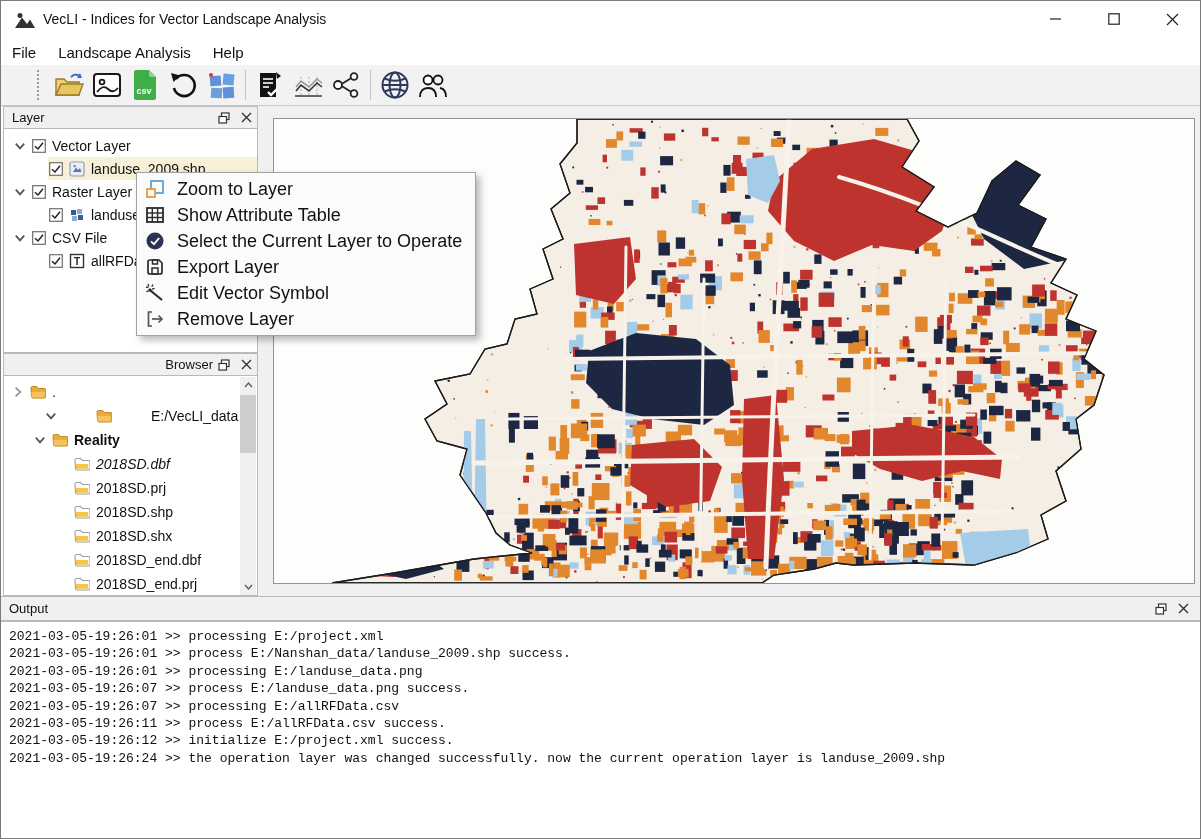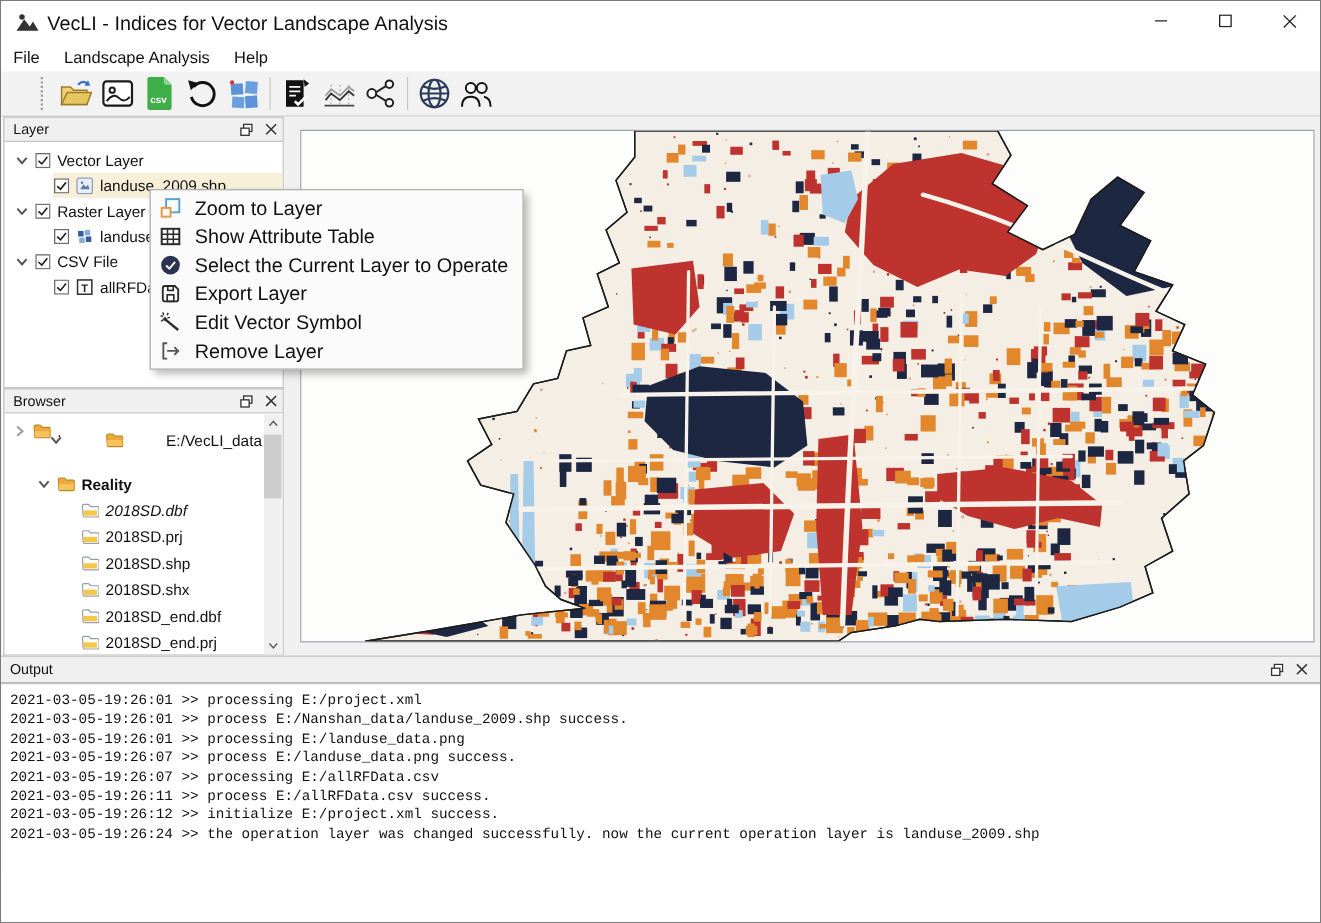--- a/index.html
+++ b/index.html
@@ -2,21 +2,21 @@
 <html><head>
 <meta charset="utf-8">
 <style>
   html,body{margin:0;padding:0;background:#2e2e2e;}
   .window{position:relative;width:1201px;height:839px;background:#fff;
     font-family:"Liberation Sans",sans-serif;color:#111;overflow:hidden;
     border:1px solid #7a7a7a;box-sizing:border-box;}
   .abs{position:absolute;}
   
   .titlebar{left:0;top:0;width:100%;height:38px;background:#fff;}
-  .apptitle{left:42px;top:10px;font-size:18px;}
+  .apptitle{left:42px;top:10px;font-size:14px;}
   .winbtn{width:46px;height:30px;top:3px;display:flex;align-items:center;justify-content:center;cursor:default;}
   
   .menubar{left:0;top:38px;width:100%;height:26px;background:#fff;display:flex;align-items:center;}
   .menuitem{font-size:15px;padding:2px 11px;}
   
   .toolbar{left:0;top:64px;width:100%;height:41px;background:#f2f2f2;border-bottom:1px solid #c9c9c9;display:flex;align-items:center;box-sizing:border-box;padding-left:32px;}
   .tb-handle{width:5px;height:30px;margin:0 6px 0 4px;border-left:2px dotted #9a9a9a;}
   .tb-btn{width:38px;height:36px;display:flex;align-items:center;justify-content:center;}
   .tb-sep{width:1px;height:30px;background:#c3c3c3;margin:0 5px;}
   
@@ -259,21 +259,21 @@
           <path d="M3,7.2 L6,10 L11,3.8" fill="none" stroke="#222" stroke-width="1.5"></path>
         </svg>
       <svg class="licon" viewBox="0 0 16 16">
           <rect x="1.5" y="1.5" width="13" height="13" fill="#fff" stroke="#333" stroke-width="1.4"></rect>
           <text x="8" y="12" font-size="10" font-family="Liberation Sans,sans-serif" fill="#222" text-anchor="middle" font-weight="bold">T</text>
         </svg>
       <span class="lab">allRFData.csv</span>
     </div>
   </div>
 
-  <div class="abs dock-header" style="left:2px;top:352px;width:255px;height:23px;">
+  <div class="abs dock-header" style="left:2px;top:352px;width:255px;height:23px;text-align:right;">
     <span class="dock-title">Browser</span>
     <div class="dock-btn">
       <svg width="12" height="12" viewBox="0 0 12 12">
           <rect x="3.5" y="1" width="7.5" height="6.5" fill="#fff" stroke="#333" stroke-width="1.2"></rect>
           <rect x="1" y="4.5" width="7.5" height="6.5" fill="#fff" stroke="#333" stroke-width="1.2"></rect>
         </svg>
     </div>
     <div class="dock-btn">
       <svg width="11" height="11" viewBox="0 0 11 11">
           <path d="M1,1 L10,10 M10,1 L1,10" stroke="#333" stroke-width="1.4"></path>
@@ -286,21 +286,21 @@
           <span style="width:8px"></span>
           <svg class="chev" viewBox="0 0 10 10">
             <path d="M3,1.5 L7,5 L3,8.5" fill="none" stroke="#9a9a9a" stroke-width="1.5"></path>
           </svg>
           <svg class="licon" viewBox="0 0 16 14">
             <path d="M1,3 q0,-1.5 1.5,-1.5 h4 l2,2 h6 q1.5,0 1.5,1.5 v6.5 q0,1.5 -1.5,1.5 h-11.5 q-1.5,0 -1.5,-1.5 Z" fill="#eda93b" stroke="#b98a20" stroke-width="1"></path>
             <rect x="1.6" y="7" width="13" height="5.4" fill="#f6c35c"></rect>
           </svg>
           <span class="lab">.</span>
         </div>
-        <div class="trow" style="top: 12px; gap: 33px;">
+        <div class="trow" style="top: 28px; gap: 33px;">
           <span style="width:8px"></span>
           <svg class="chev" viewBox="0 0 10 10">
             <path d="M1.5,3 L5,7 L8.5,3" fill="none" stroke="#555" stroke-width="1.5"></path>
           </svg>
           <svg class="licon" viewBox="0 0 16 14">
             <path d="M1,3 q0,-1.5 1.5,-1.5 h4 l2,2 h6 q1.5,0 1.5,1.5 v6.5 q0,1.5 -1.5,1.5 h-11.5 q-1.5,0 -1.5,-1.5 Z" fill="#eda93b" stroke="#b98a20" stroke-width="1"></path>
             <rect x="1.6" y="7" width="13" height="5.4" fill="#f6c35c"></rect>
           </svg>
           <span class="lab">E:/VecLI_data</span>
         </div>

